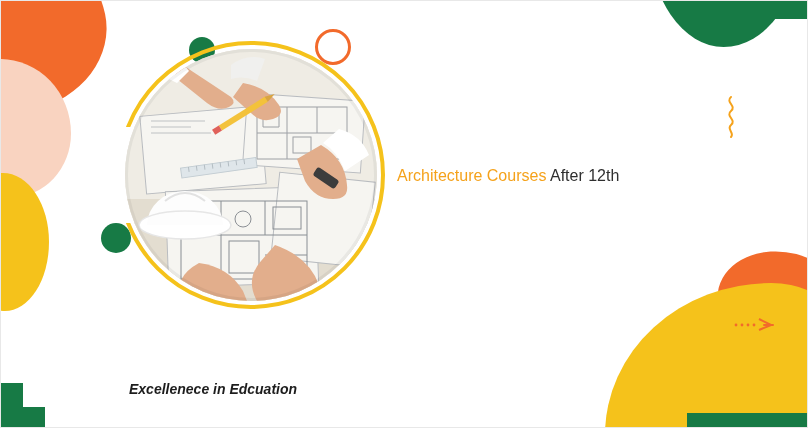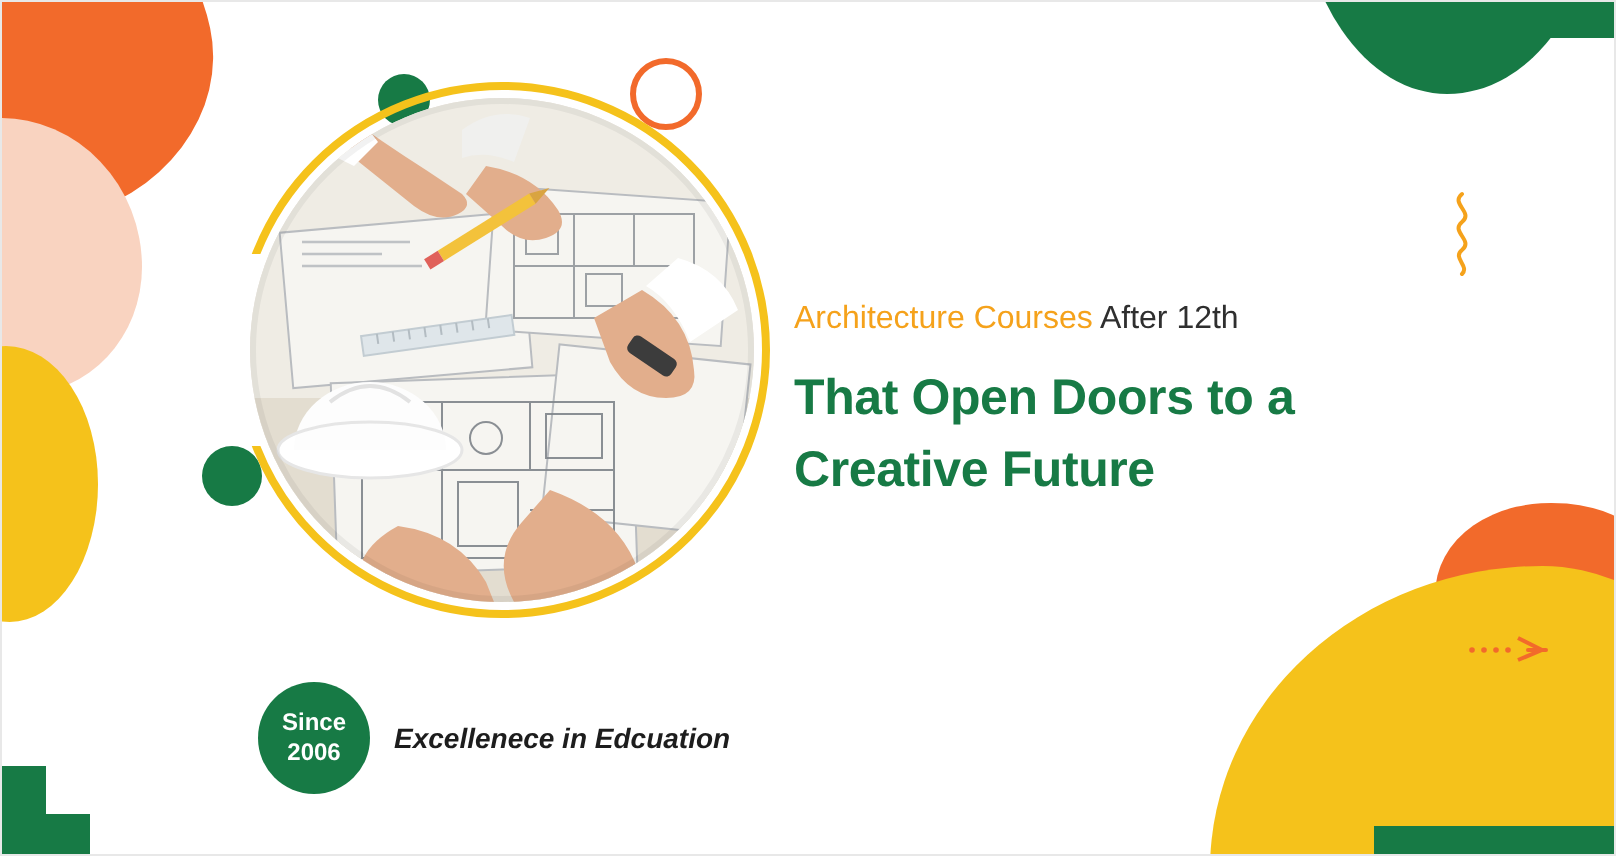--- a/index.html
+++ b/index.html
@@ -124,21 +124,21 @@
     position: absolute;
     left: 8px; top: 8px;
     width: 252px; height: 252px;
     border-radius: 50%;
     overflow: hidden;
     background: #e9e4da;
   }
   
   .text-block {
     position: absolute;
-    left: 396px; top: 148px;
+    left: 396px; top: 164px;
     width: 300px;
   }
   .kicker {
     font-size: 16px;
     line-height: 22px;
     margin: 0 0 10px 0;
     color: #2f2f2f;
     font-weight: 400;
   }
   .kicker .hl { color: #f5a21b; }
@@ -287,27 +287,19 @@
           <path d="M64 114 v5 M72 114 v5 M80 114 v5 M88 114 v5 M96 114 v5 M104 114 v5 M112 114 v5 M120 114 v5" stroke="#b3bcc2" stroke-width="1"></path>
         </g>
 
         <circle cx="126" cy="126" r="126" fill="none" stroke="rgba(0,0,0,0.05)" stroke-width="6"></circle>
       </svg>
     </div>
   </div>
 
   <div class="text-block">
     <p class="kicker"><span class="hl">Architecture Courses</span><span> After 12th</span></p>
-    <h1 class="headline">
-      <span>That Open Doors to a</span>
-      <span>Creative Future</span>
-    </h1>
   </div>
 
   <div class="badge-row">
-    <div class="badge-circle">
-      <span>Since</span>
-      <span>2006</span>
-    </div>
     <div class="badge-text">Excellenece in Edcuation</div>
   </div>
 
 </div>
 
 </body></html>

